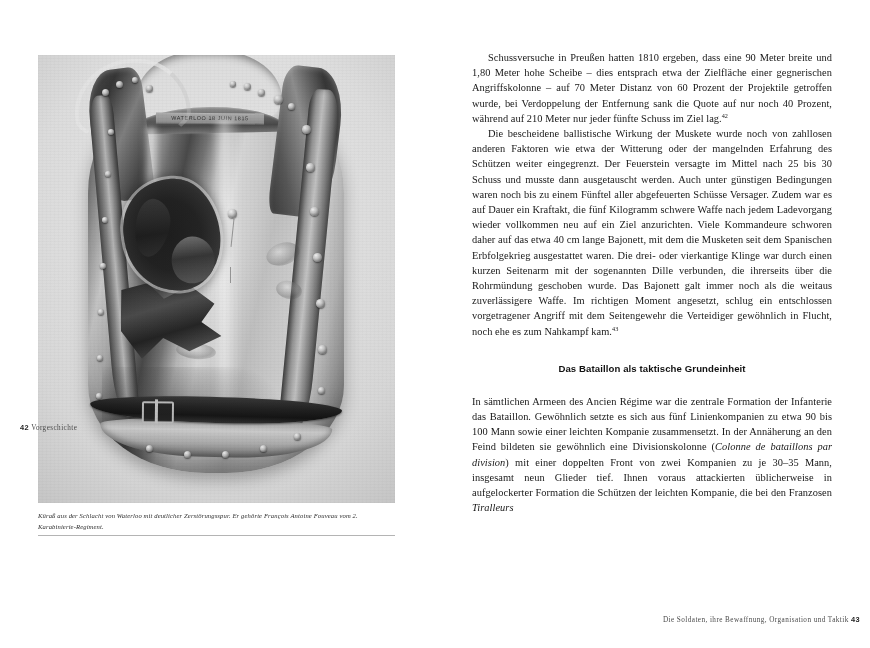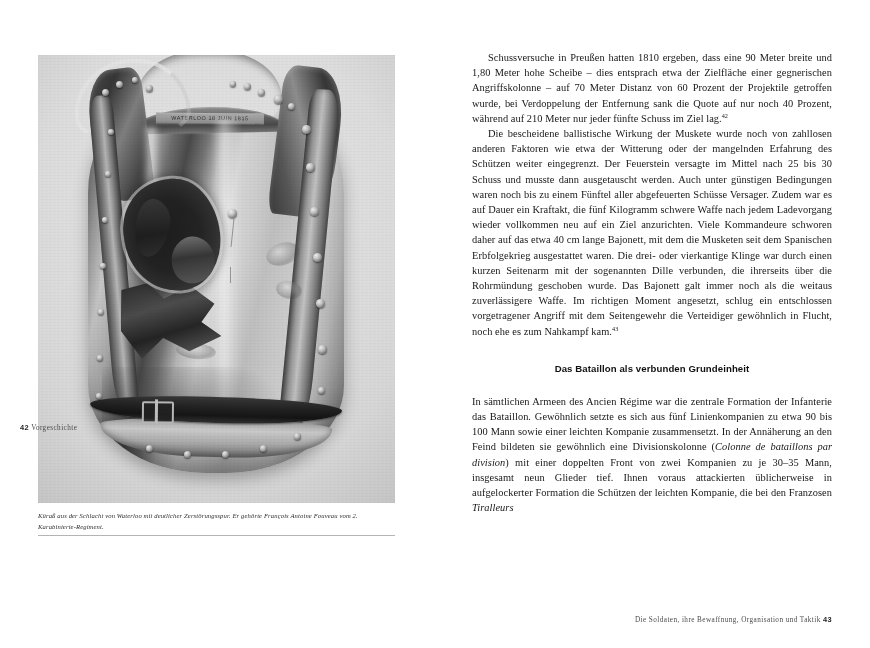--- a/index.html
+++ b/index.html
@@ -452,21 +452,21 @@
     letter-spacing: 0.06em;
     white-space: nowrap;
   }
   .folio .num {
     font-family: "Liberation Sans", sans-serif;
     font-weight: bold;
     font-size: 7.4px;
     color: #1f1f1f;
   }
   #folio-left { left: 20px; }
-  #folio-right { right: 38px; }
+  #folio-right { right: 10px; }
 </style>
 </head>
 <body>
 
 <div id="spread">
 
   <div id="page-left">
 
     <div id="figure-block">
 
@@ -563,21 +563,21 @@
     </div>
   </div>
 
   <div id="page-right">
     <div id="right-col">
 
       <p class="body"><span>Schussversuche in Preußen hatten 1810 ergeben, dass eine 90 Meter breite und 1,80 Meter hohe Scheibe – dies entsprach etwa der Zielfläche einer gegnerischen Angriffskolonne – auf 70 Meter Distanz von 60 Prozent der Projektile getroffen wurde, bei Verdoppelung der Entfernung sank die Quote auf nur noch 40 Prozent, während auf 210 Meter nur jeder fünfte Schuss im Ziel lag.</span><sup>42</sup></p>
 
       <p class="body"><span>Die bescheidene ballistische Wirkung der Muskete wurde noch von zahllosen anderen Faktoren wie etwa der Witterung oder der mangelnden Erfahrung des Schützen weiter eingegrenzt. Der Feuerstein versagte im Mittel nach 25 bis 30 Schuss und musste dann ausgetauscht werden. Auch unter günstigen Bedingungen waren noch bis zu einem Fünftel aller abgefeuerten Schüsse Versager. Zudem war es auf Dauer ein Kraftakt, die fünf Kilogramm schwere Waffe nach jedem Ladevorgang wieder vollkommen neu auf ein Ziel anzurichten. Viele Kommandeure schworen daher auf das etwa 40 cm lange Bajonett, mit dem die Musketen seit dem Spanischen Erbfolgekrieg ausgestattet waren. Die drei- oder vierkantige Klinge war durch einen kurzen Seitenarm mit der sogenannten Dille verbunden, die ihrerseits über die Rohrmündung geschoben wurde. Das Bajonett galt immer noch als die weitaus zuverlässigere Waffe. Im richtigen Moment angesetzt, schlug ein entschlossen vorgetragener Angriff mit dem Seitengewehr die Verteidiger gewöhnlich in Flucht, noch ehe es zum Nahkampf kam.</span><sup>43</sup></p>
 
-      <div class="subhead">Das Bataillon als verbunden Grundeinheit</div>
+      <div class="subhead">Das Bataillon als taktische Grundeinheit</div>
 
       <p class="body noindent"><span>In sämtlichen Armeen des Ancien Régime war die zentrale Formation der Infanterie das Bataillon. Gewöhnlich setzte es sich aus fünf Linienkompanien zu etwa 90 bis 100 Mann sowie einer leichten Kompanie zusammensetzt. In der Annäherung an den Feind bildeten sie gewöhnlich eine Divisionskolonne (</span><em>Colonne de bataillons par division</em><span>) mit einer doppelten Front von zwei Kompanien zu je 30–35 Mann, insgesamt neun Glieder tief. Ihnen voraus attackierten üblicherweise in aufgelockerter Formation die Schützen der leichten Kompanie, die bei den Franzosen </span><em>Tiralleurs</em></p>
     </div>
 
     <div class="folio" id="folio-right">
       <span>Die Soldaten, ihre Bewaffnung, Organisation und Taktik</span>
       <span class="num">43</span>
     </div>
   </div>
 

